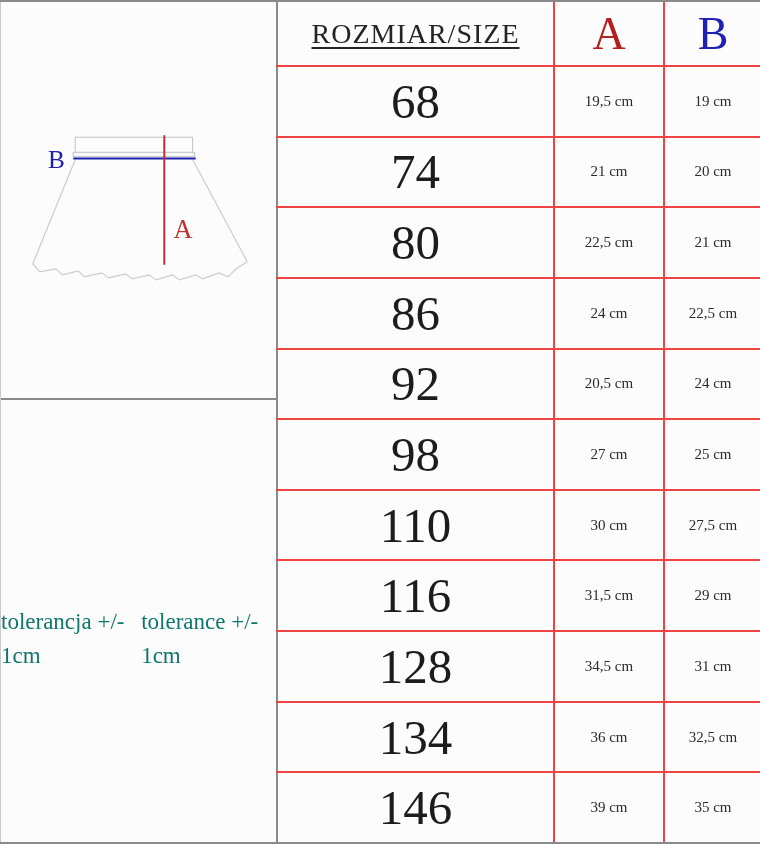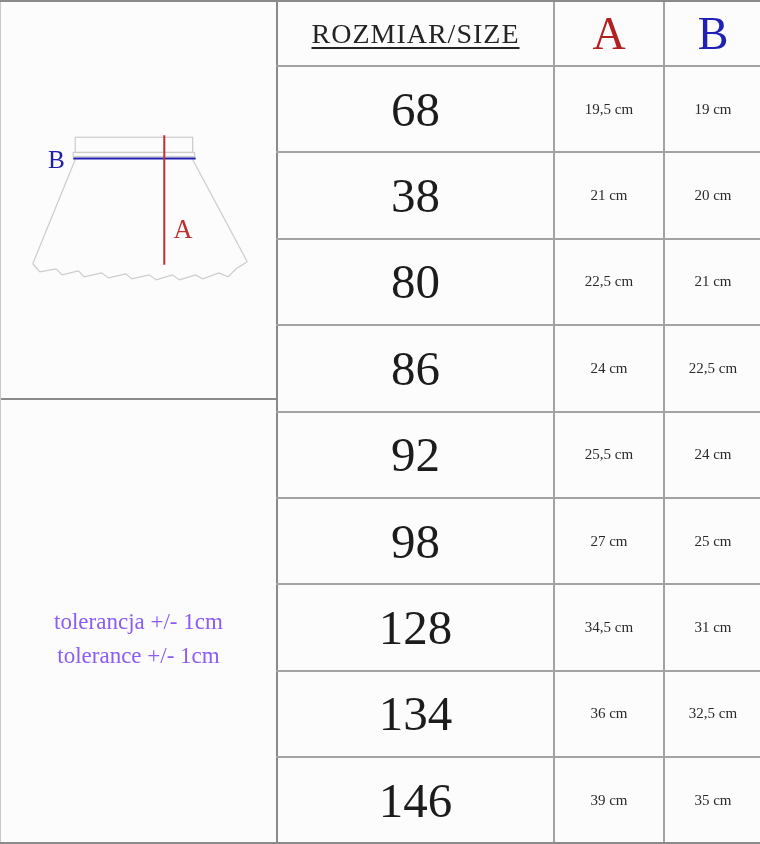--- a/index.html
+++ b/index.html
@@ -28,39 +28,38 @@
     height: 398px;
     box-sizing: border-box;
     border-bottom: 2px solid #8a8a8a;
     display: flex;
     align-items: center;
     justify-content: center;
   }
   .tolerance-cell {
     flex: 1;
     display: flex;
-    flex-direction: column;
     align-items: center;
     justify-content: center;
     font-size: 23px;
     line-height: 1.5;
-    color: #8b5cf6;
+    color: #0f766e;
     margin-top: 36px;
   }
   .size-table {
     position: absolute;
     left: 276px; top: 0;
     width: 484px;
     height: 840px;
     border-collapse: collapse;
     table-layout: fixed;
     background: #fcfcfc;
   }
   .size-table th, .size-table td {
-    border: 2px solid #a3a3a3;
+    border: 2px solid #ef4444;
     text-align: center;
     vertical-align: middle;
     padding: 0;
     overflow: hidden;
   }
   .size-table th { font-weight: normal; }
   .size-table th:first-child, .size-table td:first-child { border-left: 2px solid #8a8a8a; }
   .size-table th:last-child, .size-table td:last-child { border-right: none; }
   .size-table thead th { border-top: none; }
   .size-table tr:last-child td { border-bottom: none; }
@@ -126,43 +125,53 @@
         <th class="col-ab" style="color: rgb(32, 32, 180);">B</th>
       </tr>
     </thead>
     <tbody>
         <tr>
           <td class="size-col">68</td>
           <td class="val-col">19,5 cm</td>
           <td class="val-col">19 cm</td>
         </tr>
         <tr>
-          <td class="size-col">38</td>
+          <td class="size-col">74</td>
           <td class="val-col">21 cm</td>
           <td class="val-col">20 cm</td>
         </tr>
         <tr>
           <td class="size-col">80</td>
           <td class="val-col">22,5 cm</td>
           <td class="val-col">21 cm</td>
         </tr>
         <tr>
           <td class="size-col">86</td>
           <td class="val-col">24 cm</td>
           <td class="val-col">22,5 cm</td>
         </tr>
         <tr>
           <td class="size-col">92</td>
-          <td class="val-col">25,5 cm</td>
+          <td class="val-col">20,5 cm</td>
           <td class="val-col">24 cm</td>
         </tr>
         <tr>
           <td class="size-col">98</td>
           <td class="val-col">27 cm</td>
           <td class="val-col">25 cm</td>
+        </tr>
+        <tr>
+          <td class="size-col">110</td>
+          <td class="val-col">30 cm</td>
+          <td class="val-col">27,5 cm</td>
+        </tr>
+        <tr>
+          <td class="size-col">116</td>
+          <td class="val-col">31,5 cm</td>
+          <td class="val-col">29 cm</td>
         </tr>
         <tr>
           <td class="size-col">128</td>
           <td class="val-col">34,5 cm</td>
           <td class="val-col">31 cm</td>
         </tr>
         <tr>
           <td class="size-col">134</td>
           <td class="val-col">36 cm</td>
           <td class="val-col">32,5 cm</td>

